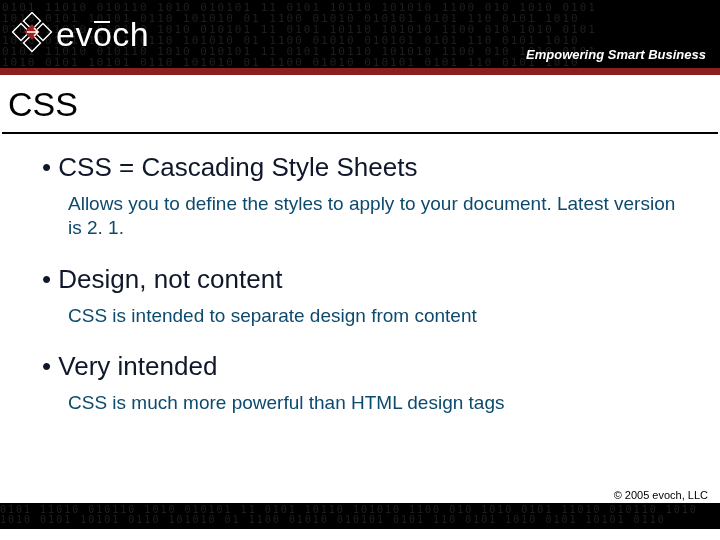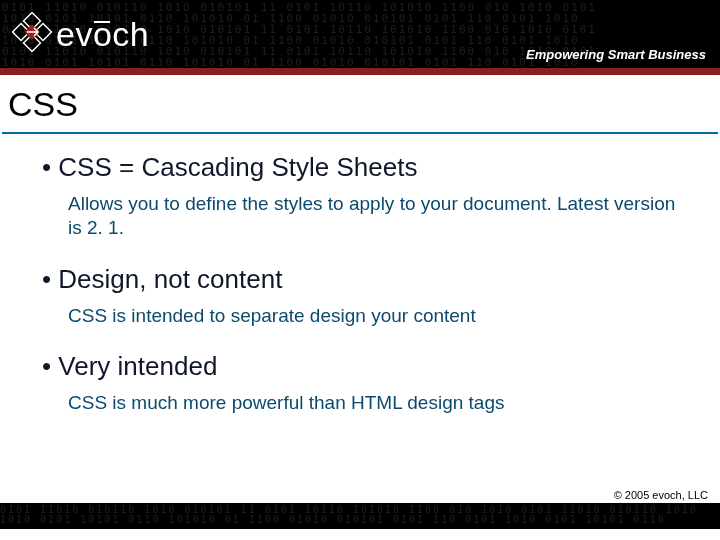--- a/index.html
+++ b/index.html
@@ -69,21 +69,21 @@
     font-style: italic;
     z-index: 2;
   }
   .red-bar {
     width: 100%;
     height: 7px;
     background: #8a1f1f;
   }
   .title-area {
     padding: 10px 6px 8px 6px;
-    border-bottom: 2px solid #0369a1;
+    border-bottom: 2px solid #000000;
     margin: 0 2px 0 2px;
   }
   .slide-title {
     font-size: 34px;
     color: #000;
   }
   .content {
     padding: 18px 30px 10px 42px;
   }
   .bullet {
@@ -178,21 +178,21 @@
 
 <div class="title-area">
   <div class="slide-title">CSS</div>
 </div>
 
 <div class="content">
   <div class="bullet">• CSS = Cascading Style Sheets</div>
   <div class="sub">Allows you to define the styles to apply to your document. Latest version is 2. 1.</div>
   <div class="gap"></div>
   <div class="bullet">• Design, not content</div>
-  <div class="sub">CSS is intended to separate design your content</div>
+  <div class="sub">CSS is intended to separate design from content</div>
   <div class="gap"></div>
   <div class="bullet">• Very intended</div>
   <div class="sub">CSS is much more powerful than HTML design tags</div>
 </div>
 
 <div class="footer">
   <div class="copyright">© 2005  evoch, LLC</div>
   <div class="footer-thinline"></div>
   <div class="footer-black">
     <div class="footer-bg-digits">0101 11010 010110 1010 010101 11 0101 10110 101010 1100 010 1010 0101 11010 010110 1010

